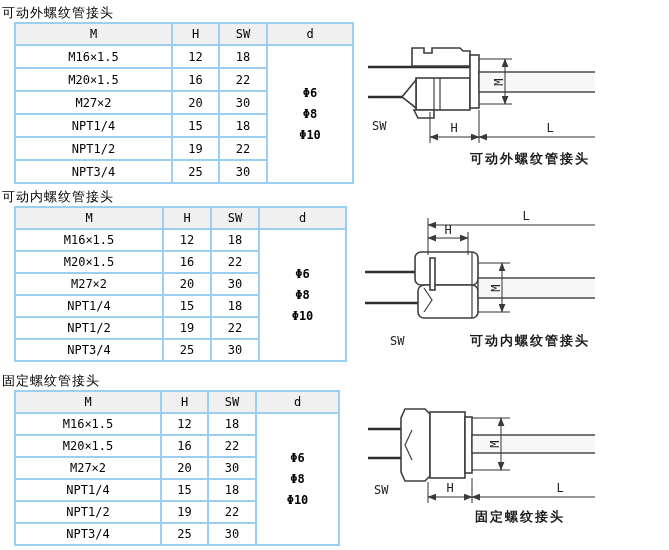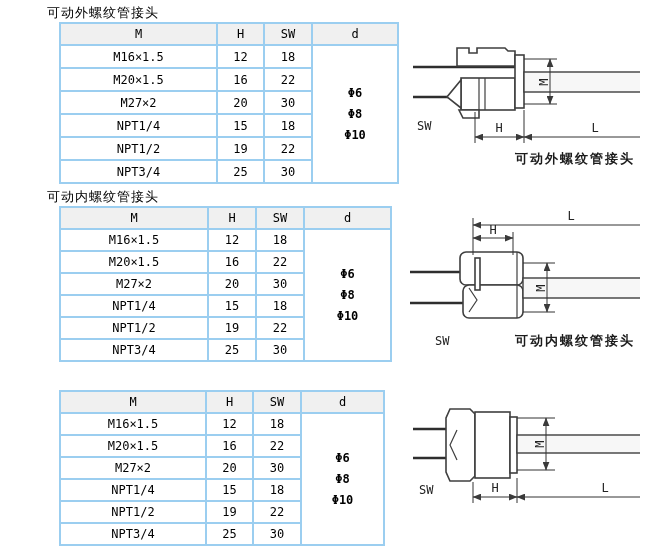--- a/index.html
+++ b/index.html
@@ -4,21 +4,21 @@
 <style>
   :root{
     --blue:#9bcef0;
     --hdr:#f0f0f0;
     --ink:#000000;
     --line:#3f3f3f;
   }
   html,body{margin:0;padding:0;background:#ffffff;}
   .page{
     position:relative;width:595px;height:550px;background:#ffffff;
-    font-family:"DejaVu Sans",sans-serif;color:var(--ink);overflow:hidden;margin-left:45px;
+    font-family:"DejaVu Sans",sans-serif;color:var(--ink);overflow:hidden;
   }
   .sec-title{
     position:absolute;left:2px;font-size:13px;letter-spacing:1px;color:var(--ink);
   }
   table.spec{
     position:absolute;border-collapse:collapse;table-layout:fixed;
     font-family:"DejaVu Sans Mono",monospace;font-size:12px;color:var(--ink);
   }
   table.spec th,table.spec td{
     border:2px solid var(--blue);text-align:center;padding:0;font-weight:normal;
@@ -229,20 +229,21 @@
     </g>
     <text class="dim" x="166" y="20" text-anchor="middle">L</text>
     <text class="dim" x="88" y="34" text-anchor="middle">H</text>
     <text class="dim" x="30" y="145">SW</text>
     <text class="dim" transform="rotate(-90 136 88)" x="136" y="92" text-anchor="middle">M</text>
     <text class="dim" transform="rotate(-90 276 88)" x="276" y="92" text-anchor="middle">d</text>
   </svg>
 
   <div class="caption" style="left:420px;top:332px;width:220px">可动内螺纹管接头</div>
 
+  <div class="sec-title" style="top:372px">固定螺纹管接头</div>
 
   <table class="spec t3" style="left:14px;top:390px">
     <colgroup>
         <col style="width:146px">
         <col style="width:47px">
         <col style="width:48px">
         <col style="width:83px">
       </colgroup>
     <thead>
       <tr>
@@ -320,14 +321,15 @@
       <line class="thin" x1="68" y1="112" x2="112" y2="112" marker-start="url(#m3)" marker-end="url(#m3)"></line>
       <line class="thin" x1="112" y1="112" x2="262" y2="112" marker-start="url(#m3)" marker-end="url(#m3)"></line>
     </g>
     <text class="dim" x="14" y="109">SW</text>
     <text class="dim" x="90" y="107" text-anchor="middle">H</text>
     <text class="dim" x="200" y="107" text-anchor="middle">L</text>
     <text class="dim" transform="rotate(-90 135 59)" x="135" y="63" text-anchor="middle">M</text>
     <text class="dim" transform="rotate(-90 276 59)" x="276" y="63" text-anchor="middle">d</text>
   </svg>
 
+  <div class="caption" style="left:410px;top:508px;width:220px">固定螺纹接头</div>
 
 </div>
 
 </body></html>

